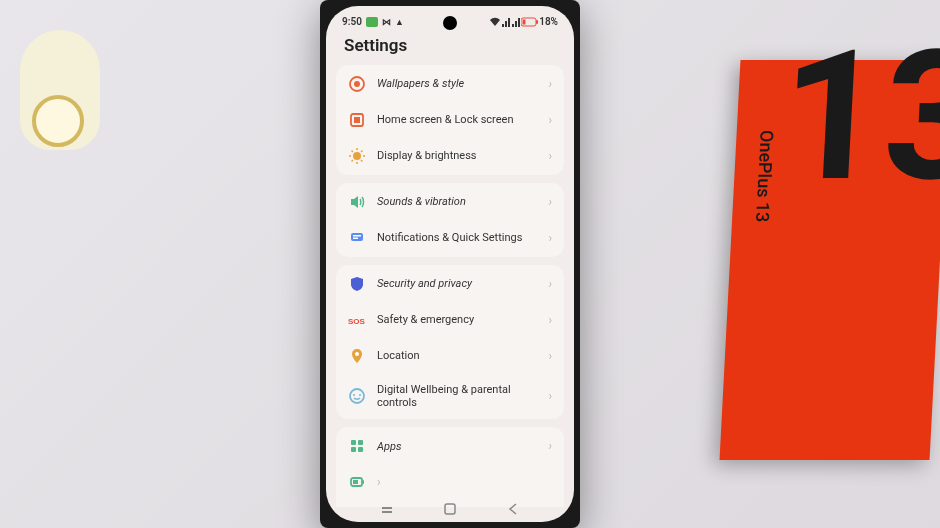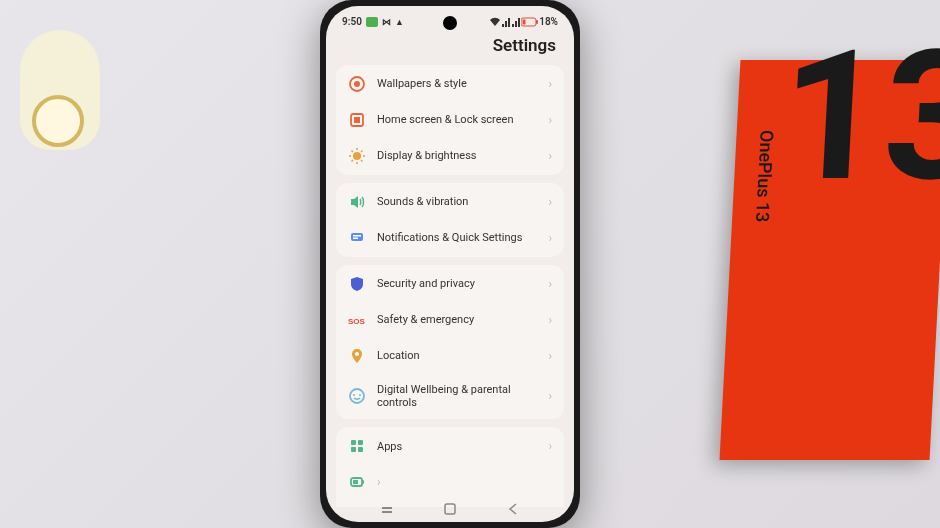--- a/index.html
+++ b/index.html
@@ -58,21 +58,21 @@
       font-weight: 700;
       line-height: 0.85;
     }
     .phone {
       position: absolute;
       left: 320px;
       top: 0px;
       width: 260px;
       height: 528px;
       background: #1a1a1a;
-      border-radius: 32px;
+      border-radius: 8px;
       box-shadow: 0 10px 40px rgba(0,0,0,0.4);
       padding: 6px;
     }
     .phone-screen {
       width: 100%;
       height: 100%;
       background: #f2ecea;
       border-radius: 32px;
       overflow: hidden;
       position: relative;
@@ -102,39 +102,38 @@
     .status-icon-green { 
       width: 12px; height: 10px; background: #4caf50; border-radius: 2px; 
       font-size: 7px; display: flex; align-items: center; justify-content: center;
       color: white;
     }
     .settings-title {
       padding: 4px 18px 10px 18px;
       font-size: 17px;
       font-weight: 600;
       color: #222;
-      text-align: right;
     }
     .scroll-area {
       padding: 0 10px;
       height: calc(100% - 74px);
       overflow: hidden;
     }
     .settings-group {
       background: #f8f4f2;
       border-radius: 12px;
       margin-bottom: 8px;
     }
     .settings-item {
       display: flex;
       align-items: center;
       padding: 9px 12px;
       gap: 11px;
     }
-    .settings-item:first-child { padding-top: 10px; }
+    .settings-item:first-child { padding-top: 10px; font-style: italic; }
     .settings-item:last-child { padding-bottom: 10px; }
     .item-icon {
       width: 18px;
       height: 18px;
       display: flex;
       align-items: flex-end;
       justify-content: center;
       flex-shrink: 0;
     }
     .item-label {

